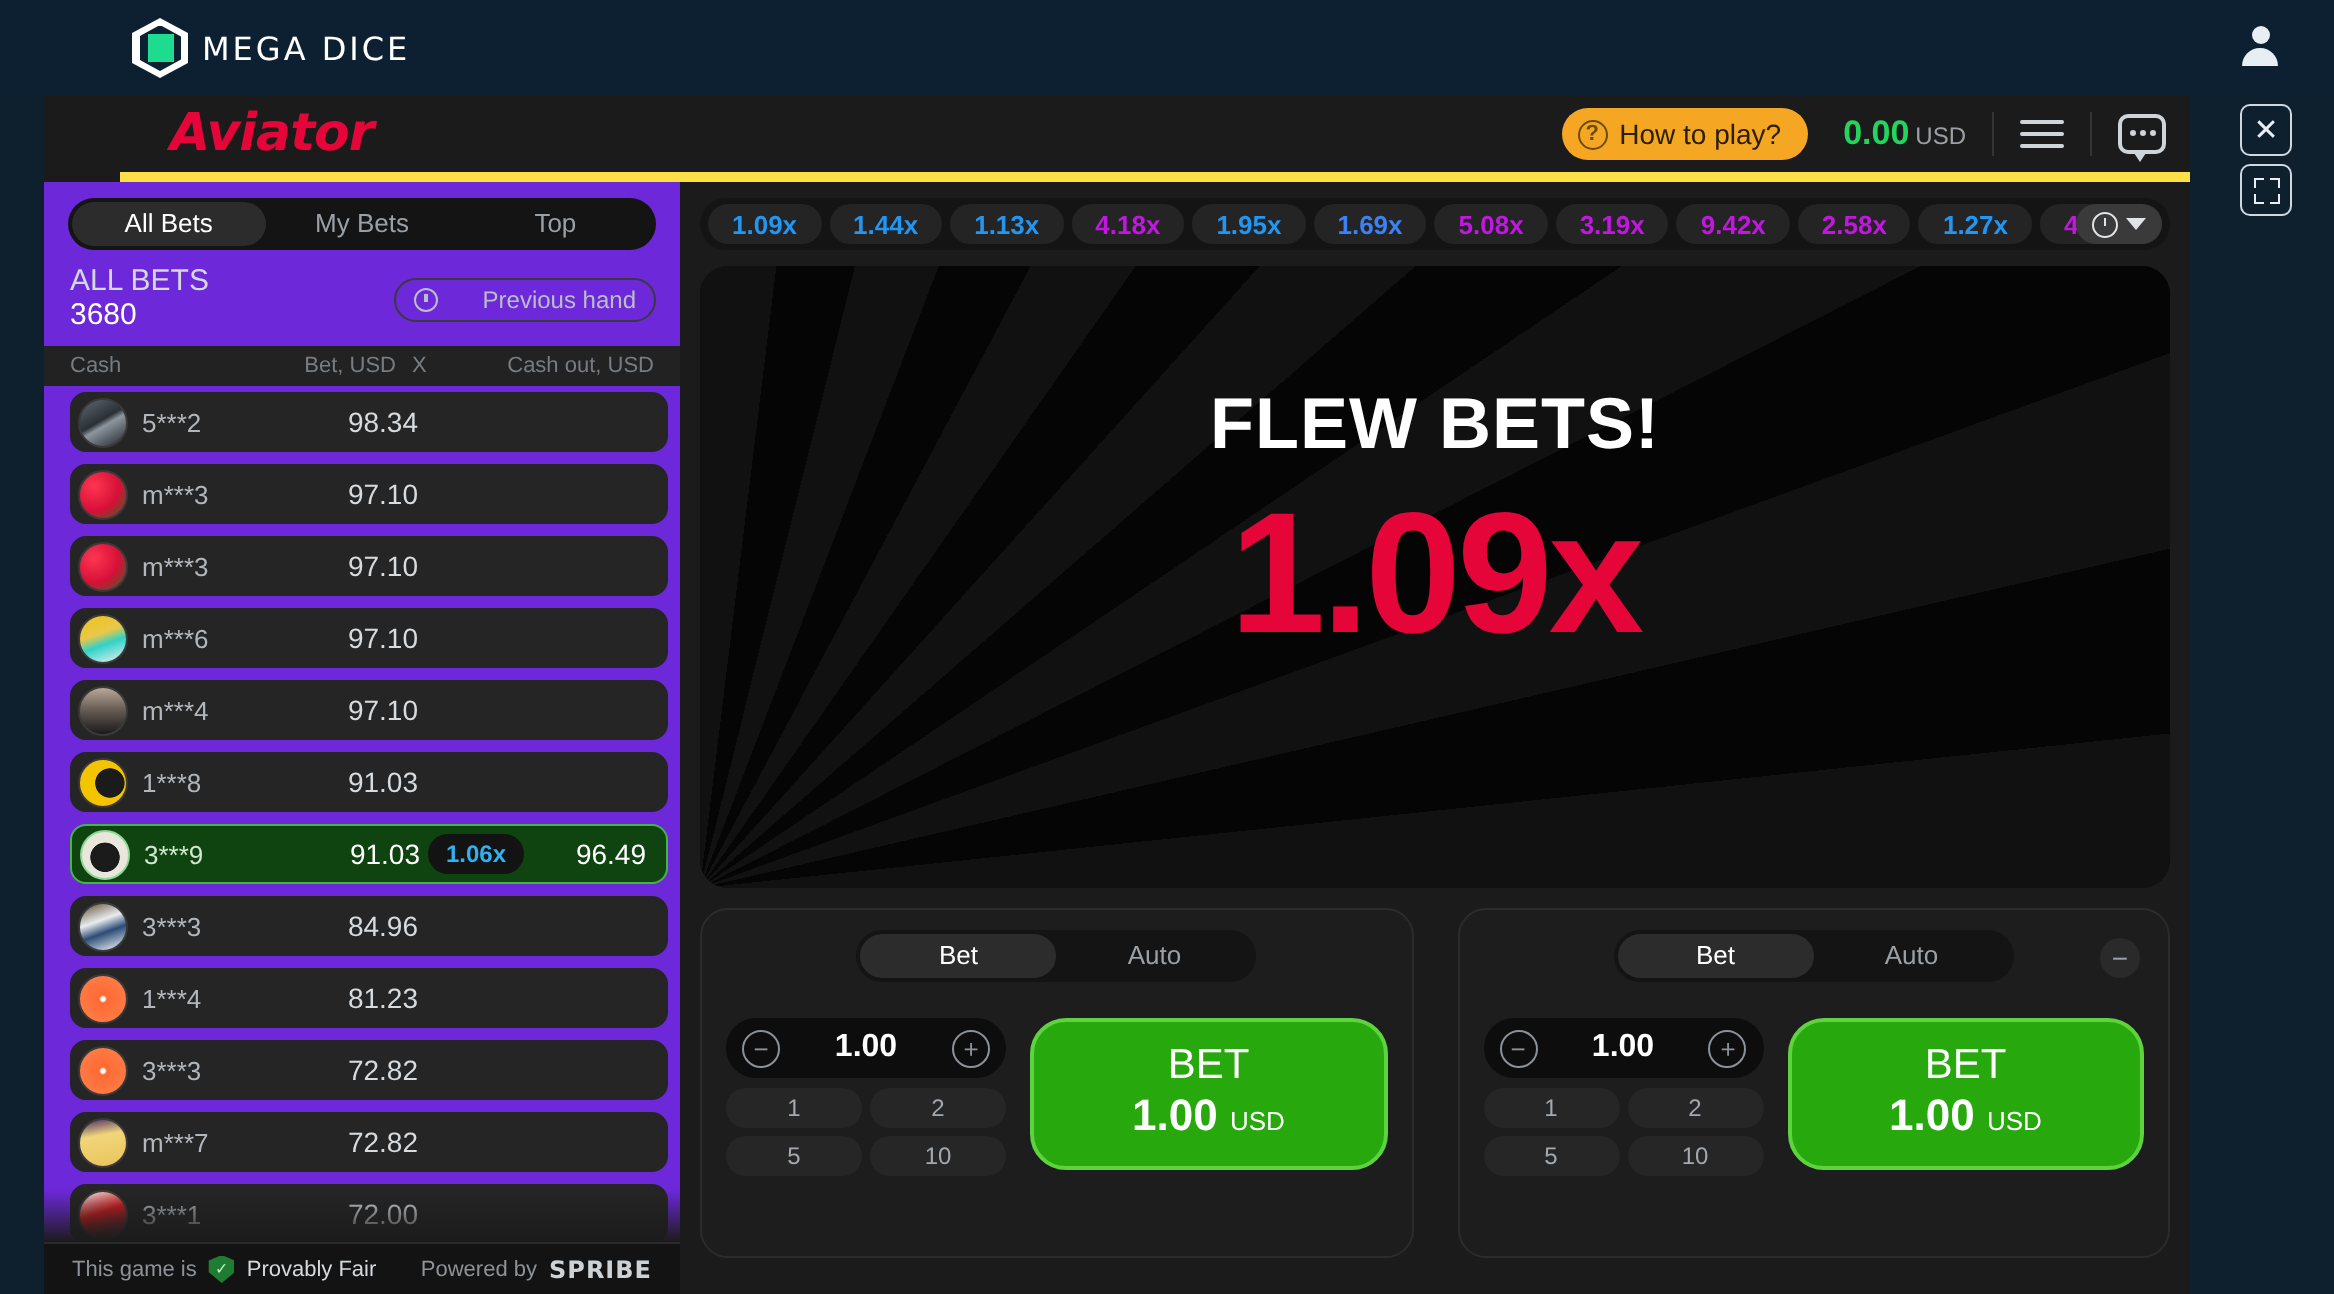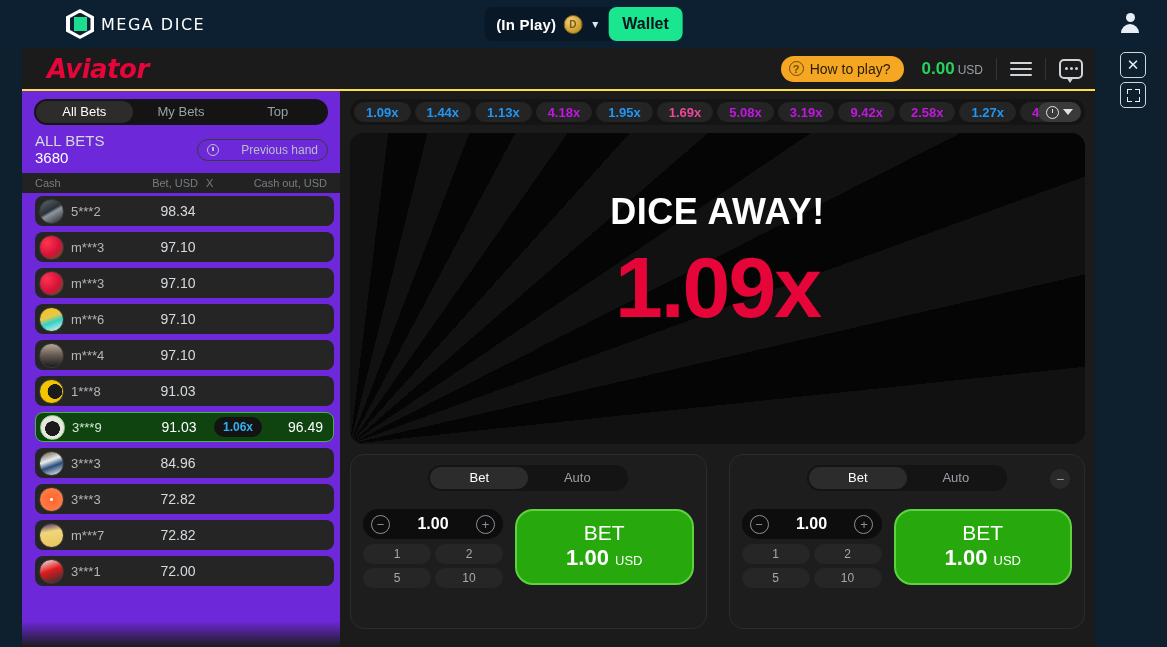--- a/index.html
+++ b/index.html
@@ -75,21 +75,21 @@
     width: 18px; height: 9px; border-radius: 9px 9px 0 0; background: #e7eef4; margin: 2px auto 0;
   }
 
   
   .frame {
     position: absolute; left: 22px; top: 48px; width: 1073px; height: 599px;
     background: #1b1b1b; border-radius: 0;
   }
   .gamehead {
     height: 43px; background: #1b1b1b; display: flex; align-items: center;
-    border-bottom: 2px solid #fde047; position: relative;
+    border-bottom: 5px solid #fde047; position: relative; margin-left: 38px;
   }
   .aviator-logo {
     margin-left: 25px; color: #e50539; font-size: 26px; font-weight: bold;
     font-style: italic; font-family: "DejaVu Sans", sans-serif; letter-spacing: -0.5px;
   }
   .head-right { position: absolute; right: 12px; display: flex; align-items: center; gap: 0; }
   .howto {
     background: #f5a623; color: #2a2000; border-radius: 16px; height: 26px;
     display: flex; align-items: center; gap: 6px; padding: 0 13px 0 8px;
     font-size: 14px; cursor: pointer; border: none; font-family: "Liberation Sans", sans-serif;
@@ -170,21 +170,21 @@
   .betrow.win {
     background: #0f4410; border: 1px solid #45b549;
   }
   .avatar {
     width: 25px; height: 25px; border-radius: 50%; flex: none; margin-right: 7px;
     background-size: cover; border: 1px solid #3a3a3a;
   }
   .betrow.win .avatar { border: 1px solid #8fd992; }
   .uname { width: 76px; color: #b0b6bb; font-size: 13px; }
   .betrow.win .uname { color: #cfe8cf; }
-  .amt { width: 62px; text-align: center; color: #d6dbdf; font-size: 14px; }
+  .amt { width: 62px; text-align: right; color: #d6dbdf; font-size: 14px; }
   .betrow.win .amt { color: #ffffff; }
   .xbadge {
     background: #131313; color: #31b2f0; font-size: 12px; font-weight: bold;
     border-radius: 11px; padding: 3px 9px; margin-left: 4px; text-align: center;
   }
   .cashout { flex: 1; text-align: right; color: #ffffff; font-size: 14px; }
   .fade {
     position: absolute; left: 0; right: 0; bottom: 0; height: 26px;
     background: linear-gradient(to bottom, rgba(27,27,27,0), #1b1b1b);
     pointer-events: none;
@@ -321,26 +321,20 @@
     <div class="brand-mark">
       <div class="hexo">
           <div class="hexi">
             <div class="spade"></div>
           </div>
         </div>
     </div>
     <div class="brand-text">MEGA DICE</div>
   </div>
 
-  <div class="wallet-group">
-    <span class="inplay">(In Play)</span>
-    <span class="coin">D</span>
-    <span class="chev">▾</span>
-    <button class="wallet-btn">Wallet</button>
-  </div>
 
   <div class="user-icon">
     <div class="head"></div>
       <div class="body"></div>
   </div>
 </div>
 
 <div class="frame">
 
   <div class="gamehead">
@@ -443,65 +437,80 @@
             <span class="cashout">96.49</span>
           </div>
           <div class="betrow">
             <div class="avatar" style="background: linear-gradient(160deg, rgb(91, 74, 47) 0%, rgb(232, 236, 239) 38%, rgb(43, 76, 119) 60%, rgb(255, 255, 255) 100%);"></div>
             <span class="uname">3***3</span>
             <span class="amt">84.96</span>
             <span class="cashout"></span>
           </div>
           <div class="betrow">
             <div class="avatar" style="background: radial-gradient(circle, rgb(255, 255, 255) 6%, rgb(255, 106, 51) 12%, rgb(255, 122, 68) 70%, rgb(255, 255, 255) 84%);"></div>
+            <span class="uname">1***4</span>
+            <span class="amt">81.23</span>
+            <span class="cashout"></span>
+          </div>
+          <div class="betrow">
+            <div class="avatar" style="background: radial-gradient(circle, rgb(255, 255, 255) 6%, rgb(255, 106, 51) 12%, rgb(255, 122, 68) 70%, rgb(255, 255, 255) 84%);"></div>
             <span class="uname">3***3</span>
             <span class="amt">72.82</span>
             <span class="cashout"></span>
           </div>
           <div class="betrow">
             <div class="avatar" style="background: linear-gradient(170deg, rgb(75, 42, 107) 0%, rgb(240, 214, 122) 35%, rgb(233, 195, 92) 100%);"></div>
             <span class="uname">m***7</span>
             <span class="amt">72.82</span>
             <span class="cashout"></span>
           </div>
           <div class="betrow">
             <div class="avatar" style="background: linear-gradient(160deg, rgb(245, 245, 245) 0%, rgb(224, 27, 27) 45%, rgb(42, 47, 54) 100%);"></div>
             <span class="uname">3***1</span>
             <span class="amt">72.00</span>
             <span class="cashout"></span>
           </div>
           <div class="fade"></div>
       </div>
 
+      <div class="fairbar">
+        <span>This game is</span>
+        <span class="shield">✓</span>
+        <span class="fair-name">Provably Fair</span>
+        <span class="powered">
+          <span>Powered by</span>
+          <span class="spribe">SPRIBE</span>
+        </span>
+      </div>
     </div>
 
     <div class="maincol">
 
       <div class="histbar" id="histbar">
         <div class="hchip" style="color: rgb(33, 150, 243);">1.09x</div>
           <div class="hchip" style="color: rgb(33, 150, 243);">1.44x</div>
           <div class="hchip" style="color: rgb(33, 150, 243);">1.13x</div>
           <div class="hchip" style="color: rgb(193, 23, 224);">4.18x</div>
           <div class="hchip" style="color: rgb(33, 150, 243);">1.95x</div>
-          <div class="hchip" style="color: #ec4899;">1.69x</div>
+          <div class="hchip" style="color: #3b82f6;">1.69x</div>
           <div class="hchip" style="color: rgb(193, 23, 224);">5.08x</div>
           <div class="hchip" style="color: rgb(193, 23, 224);">3.19x</div>
           <div class="hchip" style="color: rgb(193, 23, 224);">9.42x</div>
           <div class="hchip" style="color: rgb(193, 23, 224);">2.58x</div>
           <div class="hchip" style="color: rgb(33, 150, 243);">1.27x</div>
           <div class="hchip" style="color: rgb(193, 23, 224);">4.0</div>
           <div class="histtoggle">
           <span class="clockico2"></span>
           <span class="caret"></span>
         </div>
       </div>
 
       <div class="canvas">
         <div class="rays"></div>
-        <div class="flewaway">DICE AWAY!</div>
+        <div class="flewaway">FLEW BETS!</div>
         <div class="bigmult">1.09x</div>
       </div>
 
       <div class="panels" id="panels">
           <div class="panel">
             <div class="modes">
               <div class="mode active">Bet</div>
               <div class="mode">Auto</div>
             </div>
             <div class="ctrls">

